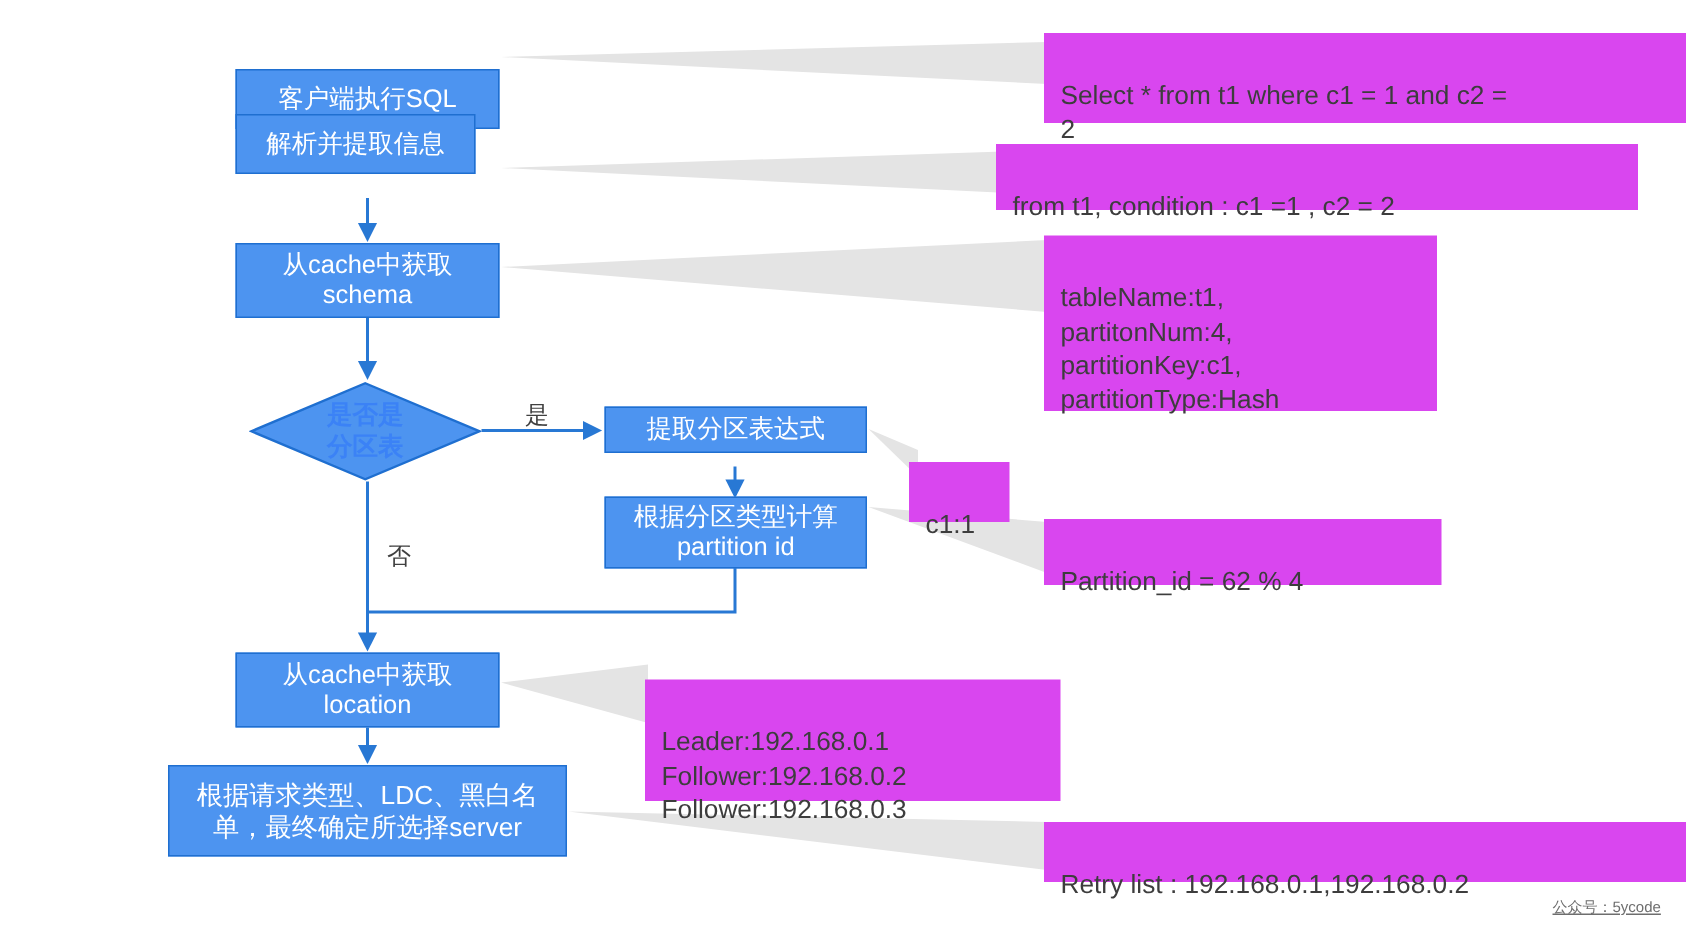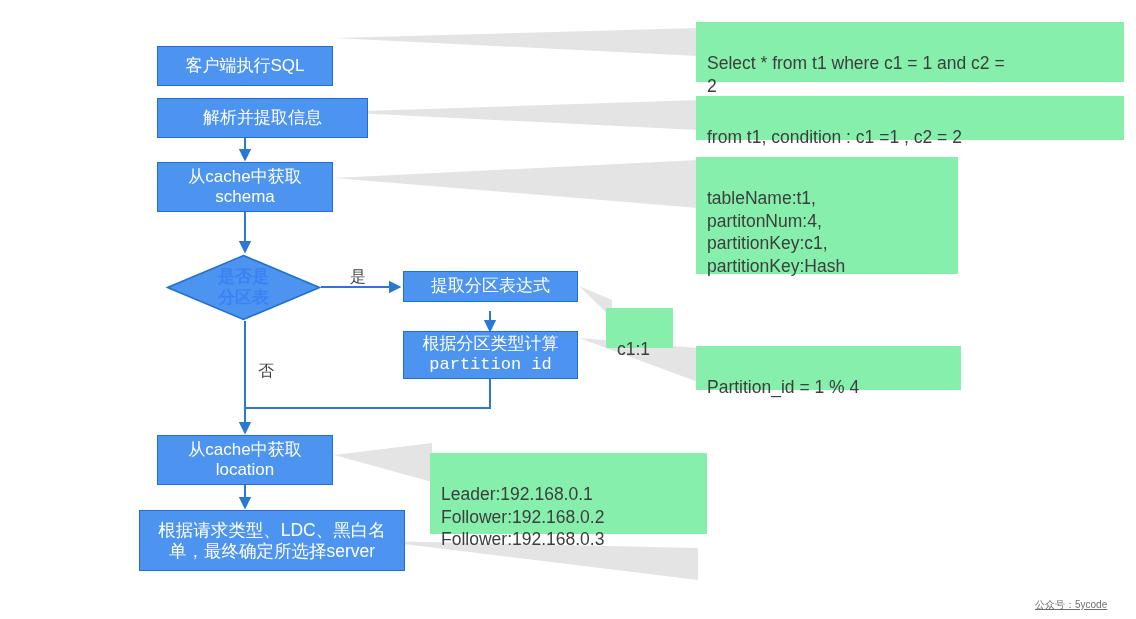--- a/index.html
+++ b/index.html
@@ -72,21 +72,21 @@
     position: absolute;
     color: #404040;
     font-size: 16px;
     z-index: 4;
     white-space: nowrap;
   }
   
   .callout {
     position: absolute;
     box-sizing: border-box;
-    background: #86efac;
+    background: #d946ef;
     color: #3d3d3d;
     font-size: 17.5px;
     line-height: 1.3;
     padding: 7px 10px 7px 11px;
     z-index: 3;
     white-space: pre-line;
   }
   .watermark {
     position: absolute;
     color: #6e6e6e;
@@ -131,21 +131,21 @@
       <line x1="245" y1="321" x2="245" y2="408"></line>
 
       <line x1="245" y1="485" x2="245" y2="507" marker-end="url(#arrow)"></line>
     </g>
   </svg>
 
   <div class="node" style="left:157px; top:16px; width:176px; height:40px;margin-top:30px;">
     <span>客户端执行SQL</span>
   </div>
 
-  <div class="node" style="left:157px; top:98px; width:211px; height:40px;text-align:center;">
+  <div class="node" style="left:157px; top:76px; width:160px; height:40px;text-align:center;">
     <span>解析并提取信息</span>
   </div>
 
   <div class="node" style="left:157px; top:162px; width:176px; height:50px; white-space:pre-line;">
     <span>从cache中获取
 schema</span>
   </div>
 
   <div class="diamond-wrap" style="left:166px; top:254px; width:155px; height:67px;">
     <svg width="155" height="67" viewBox="0 0 155 67" xmlns="http://www.w3.org/2000/svg">
@@ -154,70 +154,73 @@
     <div class="diamond-label" style="white-space:pre-line;">
       <span>是否是
 分区表</span>
     </div>
   </div>
 
   <div class="node" style="left:403px; top:271px; width:175px; height:31px;">
     <span>提取分区表达式</span>
   </div>
 
-  <div class="node" style="left:403px; top:331px; width:175px; height:48px; white-space:pre-line;font-family:Liberation Mono, monospace;">
+  <div class="node" style="left:403px; top:331px; width:175px; height:48px; white-space:pre-line;">
     <span>根据分区类型计算
 partition id</span>
   </div>
 
   <div class="node" style="left:157px; top:435px; width:176px; height:50px; white-space:pre-line;">
     <span>从cache中获取
 location</span>
   </div>
 
-  <div class="node wide-text" style="left:112px; top:510px; width:266px; height:61px; white-space:pre-line;margin-left:27px;">
+  <div class="node wide-text" style="left:112px; top:510px; width:266px; height:61px; white-space:pre-line;">
     <span>根据请求类型、LDC、黑白名
 单，最终确定所选择server</span>
   </div>
 
   <div class="edge-label" style="left:350px; top:267px;">
     <span>是</span>
   </div>
   <div class="edge-label" style="left:258px; top:361px;">
     <span>否</span>
   </div>
 
   <div class="callout" style="left:696px; top:22px; width:428px; height:60px;">
     <span>Select * from t1 where c1 = 1 and c2 =
 2</span>
   </div>
 
-  <div class="callout" style="left:696px; top:96px; width:428px; height:44px;">
+  <div class="callout" style="left:664px; top:96px; width:428px; height:44px;">
     <span>from t1, condition : c1 =1 , c2 = 2</span>
   </div>
 
   <div class="callout" style="left:696px; top:157px; width:262px; height:117px;">
     <span>tableName:t1,
 partitonNum:4,
 partitionKey:c1,
-partitionKey:Hash</span>
+partitionType:Hash</span>
   </div>
 
   <div class="callout" style="left:606px; top:308px; width:67px; height:40px;">
     <span>c1:1</span>
   </div>
 
   <div class="callout" style="left:696px; top:346px; width:265px; height:44px;">
-    <span>Partition_id = 1 % 4</span>
+    <span>Partition_id = 62 % 4</span>
   </div>
 
   <div class="callout" style="left:430px; top:453px; width:277px; height:81px;">
     <span>Leader:192.168.0.1
 Follower:192.168.0.2
 Follower:192.168.0.3</span>
   </div>
 
+  <div class="callout" style="left:696px; top:548px; width:428px; height:40px;">
+    <span>Retry list : 192.168.0.1,192.168.0.2</span>
+  </div>
 
   <div class="watermark" style="left:1035px; top:598px;">
     <span>公众号：5ycode</span>
   </div>
 
 </div>
 
 </body></html>

